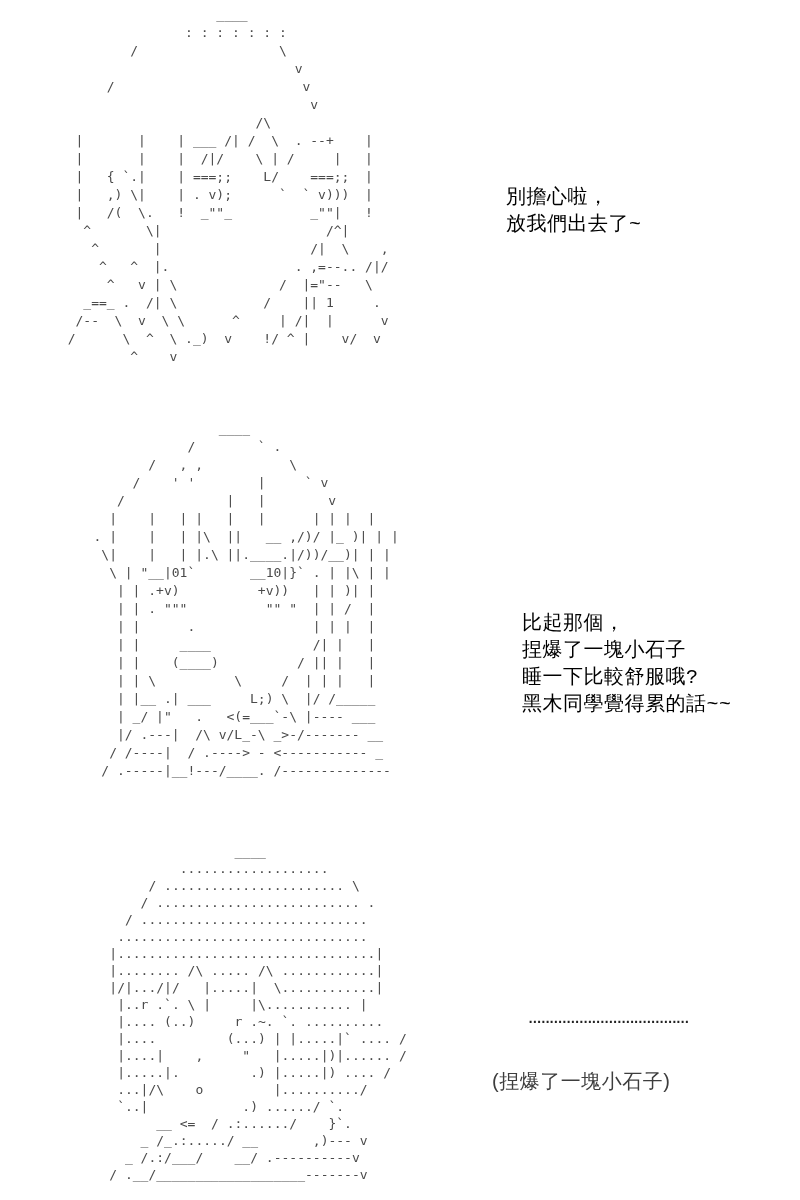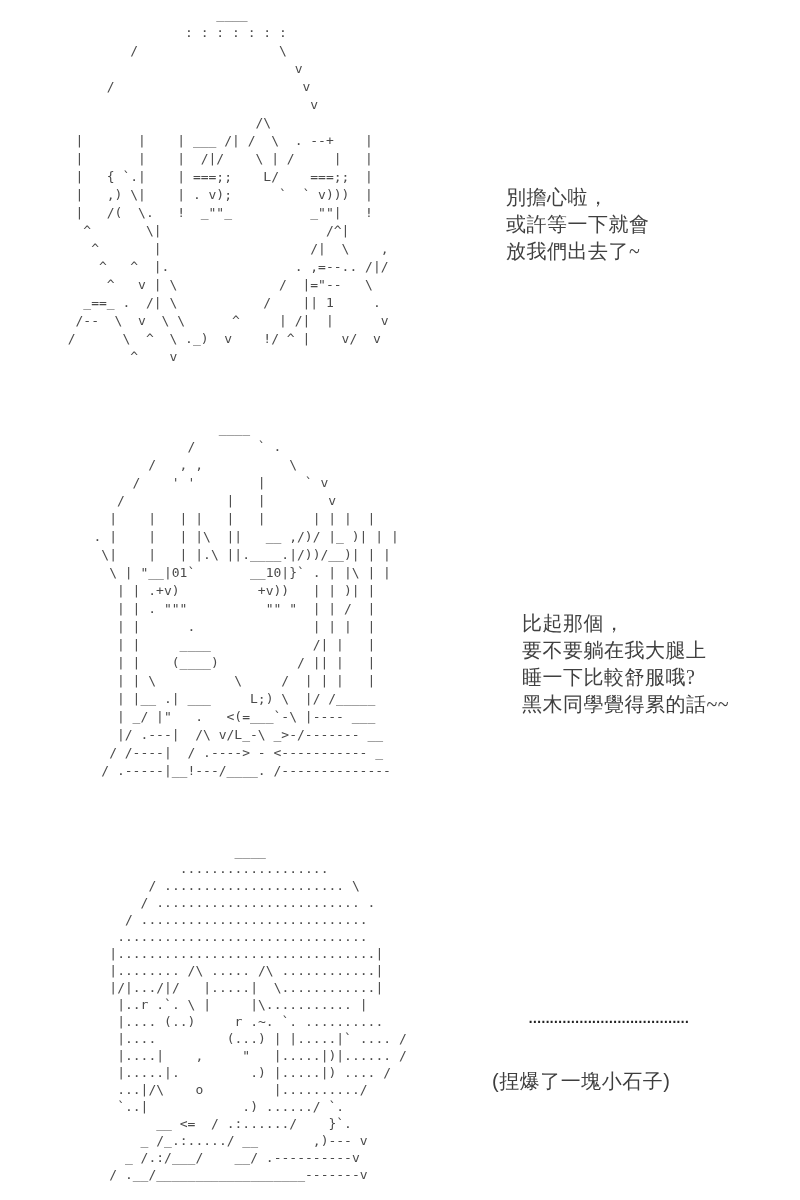--- a/index.html
+++ b/index.html
@@ -19,24 +19,24 @@
     line-height: 18px;
     color: #4a4a4a;
     white-space: pre;
     letter-spacing: 0;
   }
   #aa-panel-1 { left: 52px;  top: 6px; }
   #aa-panel-2 { left: 70px;  top: 420px; }
   #aa-panel-3 { left: 78px;  top: 843px; line-height: 17px; }
   .dialogue {
     position: absolute;
-    font-family: Liberation Serif, serif;
+    font-family: Liberation Mono, monospace;
     font-size: 20px;
     line-height: 27px;
-    color: #404040;
+    color: #000000;
     letter-spacing: 0.5px;
     white-space: nowrap;
   }
   #dialogue-1 { left: 506px; top: 184px; }
   #dialogue-2 { left: 494px; top: 610px; margin-left: 28px; }
   .dline { display: block; }
   .dots {
     position: absolute;
     left: 527px;
     top: 1012px;
@@ -81,21 +81,20 @@
      ^       |                   /|  \    ,
       ^   ^  |.                . ,=--.. /|/
        ^   v | \             /  |="--   \
     _==_ .  /| \           /    || 1     .
    /--  \  v  \ \      ^     | /|  |      v
   /      \  ^  \ ._)  v    !/ ^ |    v/  v
           ^    v</pre>
 
   <div class="dialogue" id="dialogue-1">
     <span class="dline">別擔心啦，</span>
-    <span class="dline">或許等一下就會</span>
     <span class="dline">放我們出去了~</span>
   </div>
 
   <pre class="aa" id="aa-panel-2">                   ____
                /        ` .
           /   , ,           \
         /    ' '        |     ` v
       /             |   |        v
      |    |   | |   |   |      | | |  |
    . |    |   | |\  ||   __ ,/)/ |_ )| | |
@@ -108,21 +107,21 @@
       | |    (____)          / || |   |
       | | \          \     /  | | |   |
       | |__ .| ___     L;) \  |/ /_____
       | _/ |"   .   &lt;(=___`-\ |---- ___
       |/ .---|  /\ v/L_-\ _&gt;-/------- __
      / /----|  / .----&gt; - &lt;----------- _
     / .-----|__!---/____. /--------------</pre>
 
   <div class="dialogue" id="dialogue-2">
     <span class="dline">比起那個，</span>
-    <span class="dline">要不要躺在我大腿上</span>
+    <span class="dline">捏爆了一塊小石子</span>
     <span class="dline">睡一下比較舒服哦?</span>
     <span class="dline">黑木同學覺得累的話~~</span>
   </div>
 
   <pre class="aa" id="aa-panel-3">                    ____
              ...................
          / ....................... \
         / .......................... .
       / .............................
      ................................

